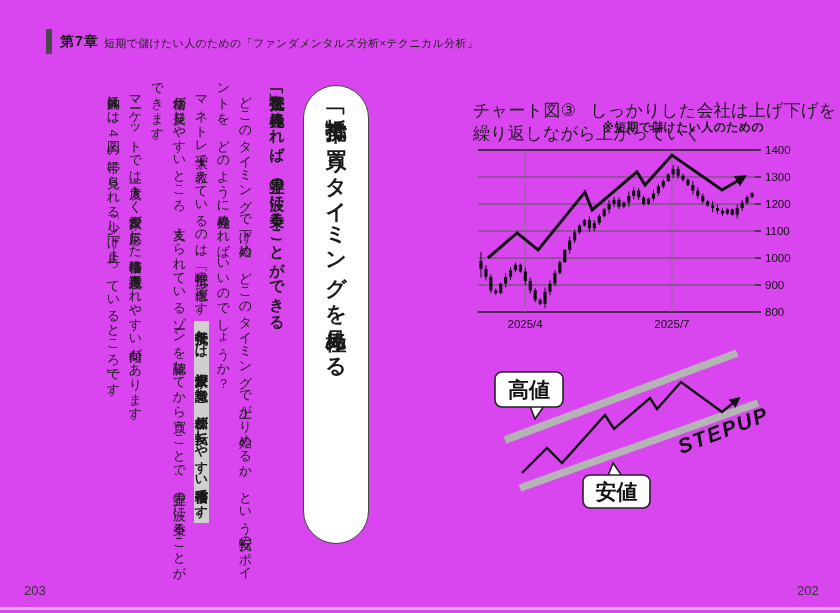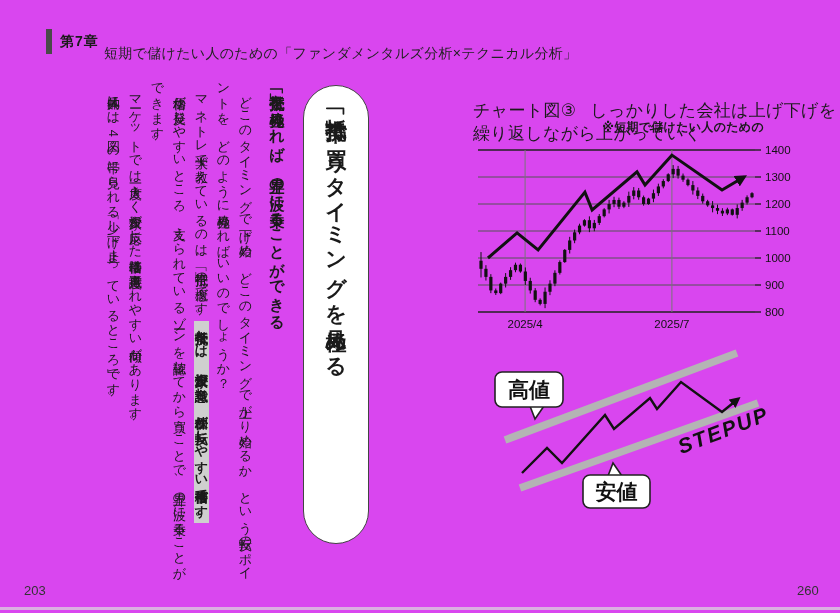--- a/index.html
+++ b/index.html
@@ -3,21 +3,21 @@
 <meta charset="utf-8">
 <style>
   html,body{margin:0;padding:0;background:#ffffff;}
   #page{position:relative;width:840px;height:613px;background:#d946ef;overflow:hidden;
         font-family:"Liberation Sans","DejaVu Sans",sans-serif;color:#1a1a1a;}
   .vtext{writing-mode:vertical-rl;text-orientation:mixed;}
 
   
   #chapter-bar{position:absolute;left:46px;top:29px;width:6px;height:25px;background:#4a4a4a;}
   #chapter-number{position:absolute;left:60px;top:33px;font-size:14px;font-weight:700;letter-spacing:1px;}
-  #chapter-subtitle{position:absolute;left:104px;top:36px;font-size:14px;color:#222;letter-spacing:.3px;margin-top:9px;}
+  #chapter-subtitle{position:absolute;left:104px;top:36px;font-size:11px;color:#222;letter-spacing:.3px;}
 
   
   #article-body{position:absolute;left:52px;top:74px;width:204px;height:500px;
                 font-size:13px;line-height:22px;}
   #article-body p{margin:0;text-indent:1em;}
   #article-body mark{background:#cfcfcf;color:inherit;font-weight:700;}
 
   
   #article-lead{position:absolute;left:258px;top:84px;height:486px;width:34px;
                 font-size:15px;font-weight:700;line-height:30px;}
@@ -231,16 +231,16 @@
       <polygon points="50,61 64,61 55,74" fill="#fff" stroke="#222" stroke-width="1.6"></polygon>
       <rect x="15" y="27" width="68" height="35" rx="7" ry="7" fill="#fff" stroke="#222" stroke-width="1.6"></rect>
       <text x="49" y="52" font-size="21" font-weight="700" text-anchor="middle" fill="#111">高値</text>
       <polygon points="128,131 142,131 133,118" fill="#fff" stroke="#222" stroke-width="1.6"></polygon>
       <rect x="103" y="130" width="67" height="33" rx="7" ry="7" fill="#fff" stroke="#222" stroke-width="1.6"></rect>
       <text x="136.5" y="154" font-size="21" font-weight="700" text-anchor="middle" fill="#111">安値</text>
       <text x="246" y="92" font-size="21" font-weight="700" font-style="italic" letter-spacing="2" text-anchor="middle" fill="#111" transform="rotate(-21 246 92)">STEPUP</text>
     </svg>
 
   <div id="pagenum-left" class="pagenum">203</div>
-  <div id="pagenum-right" class="pagenum">260</div>
+  <div id="pagenum-right" class="pagenum">202</div>
 
   <div id="bottom-edge"></div>
 </div>
 
 </body></html>

